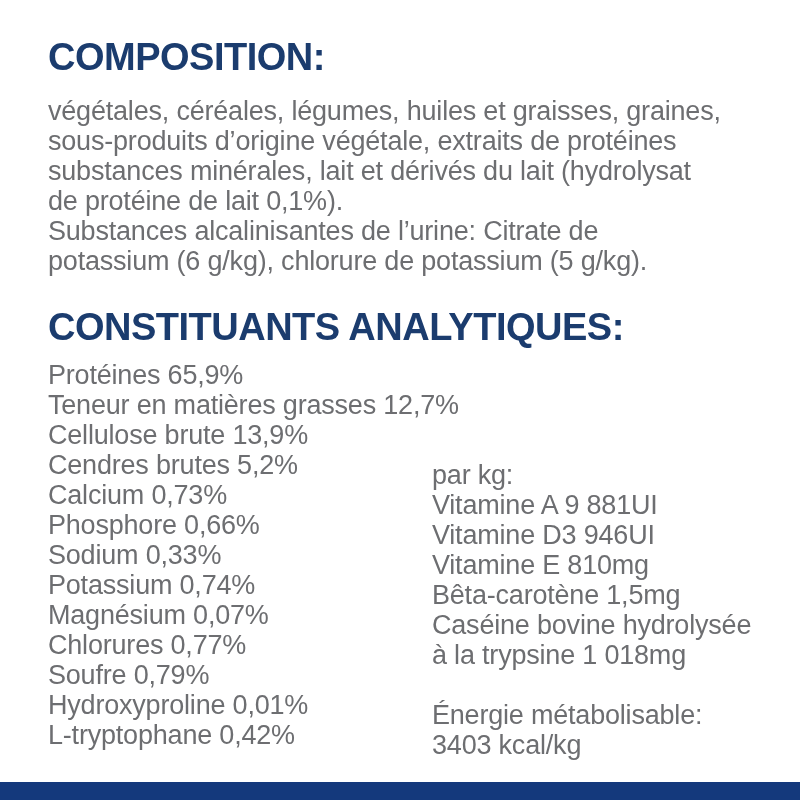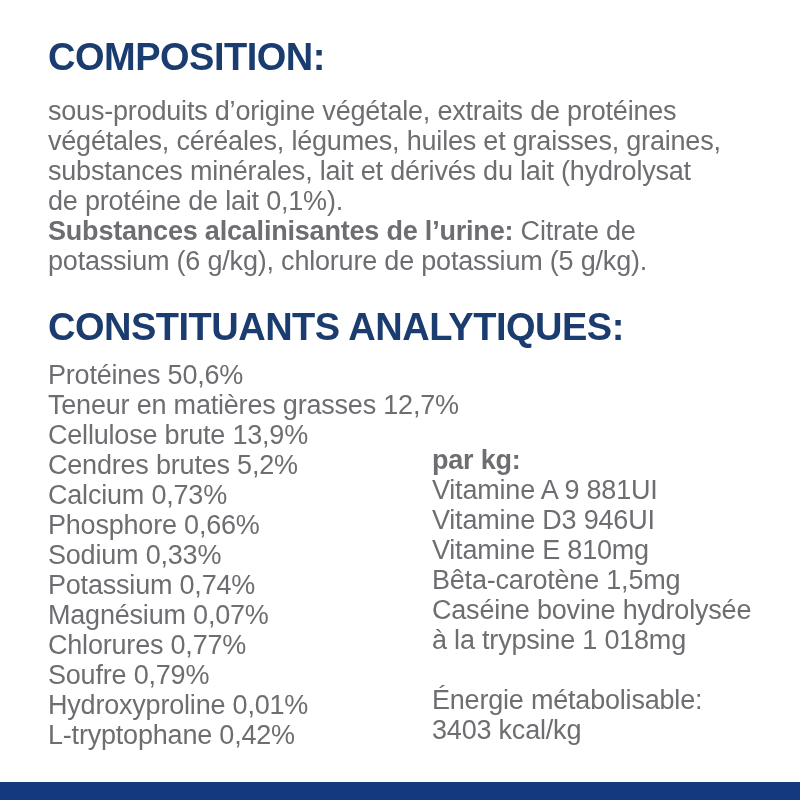--- a/index.html
+++ b/index.html
@@ -31,62 +31,62 @@
   }
   .heading.first { margin-bottom: 18px; }
   .heading.second { margin-top: 30px; margin-bottom: 12px; }
   .body-text {
     color: var(--gray);
     font-size: 27px;
     line-height: 30px;
     letter-spacing: -0.2px;
   }
   .line { white-space: nowrap; }
-  .bold { font-weight: bold; }
+  .bold { font-weight: normal; }
   .columns { position: relative; }
   .col-left { }
   .col-right {
     position: absolute;
     left: 384px;
-    top: 85px;
+    top: 100px;
     width: 345px;
   }
   .energy-block { margin-top: 30px; }
   .footer-bar {
     position: absolute;
     left: 0;
     bottom: 0;
     width: 800px;
     height: 18px;
   }
 </style>
 </head>
 <body>
 
 <div class="page">
 
   <h1 class="heading first">COMPOSITION:</h1>
 
   <div class="body-text">
+      <div class="line">végétales, céréales, légumes, huiles et graisses, graines,</div>
       <div class="line">sous-produits d’origine végétale, extraits de protéines</div>
-      <div class="line">végétales, céréales, légumes, huiles et graisses, graines,</div>
       <div class="line">substances minérales, lait et dérivés du lait (hydrolysat</div>
       <div class="line">de protéine de lait 0,1%).</div>
     </div>
 
   <div class="body-text line"><span class="bold">Substances alcalinisantes de l’urine:</span><span> Citrate de</span></div>
 
   <div class="body-text line">potassium (6 g/kg), chlorure de potassium (5 g/kg).</div>
 
   <h1 class="heading second">CONSTITUANTS ANALYTIQUES:</h1>
 
   <div class="columns body-text">
 
     <div class="col-left">
-        <div class="line">Protéines 50,6%</div>
+        <div class="line">Protéines 65,9%</div>
         <div class="line">Teneur en matières grasses 12,7%</div>
         <div class="line">Cellulose brute 13,9%</div>
         <div class="line">Cendres brutes 5,2%</div>
         <div class="line">Calcium 0,73%</div>
         <div class="line">Phosphore 0,66%</div>
         <div class="line">Sodium 0,33%</div>
         <div class="line">Potassium 0,74%</div>
         <div class="line">Magnésium 0,07%</div>
         <div class="line">Chlorures 0,77%</div>
         <div class="line">Soufre 0,79%</div>

